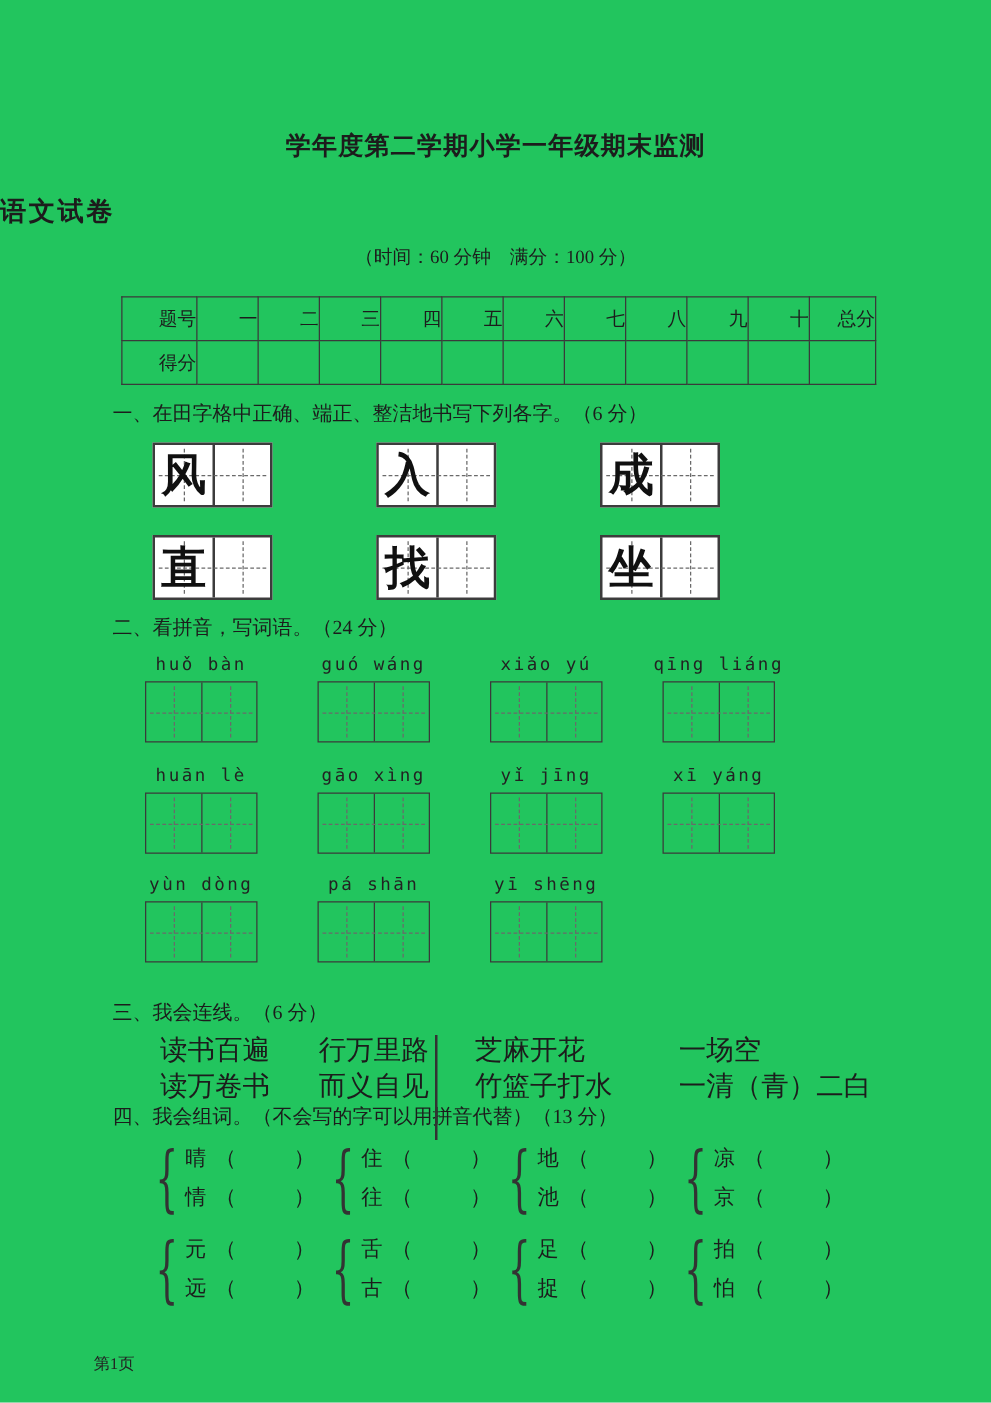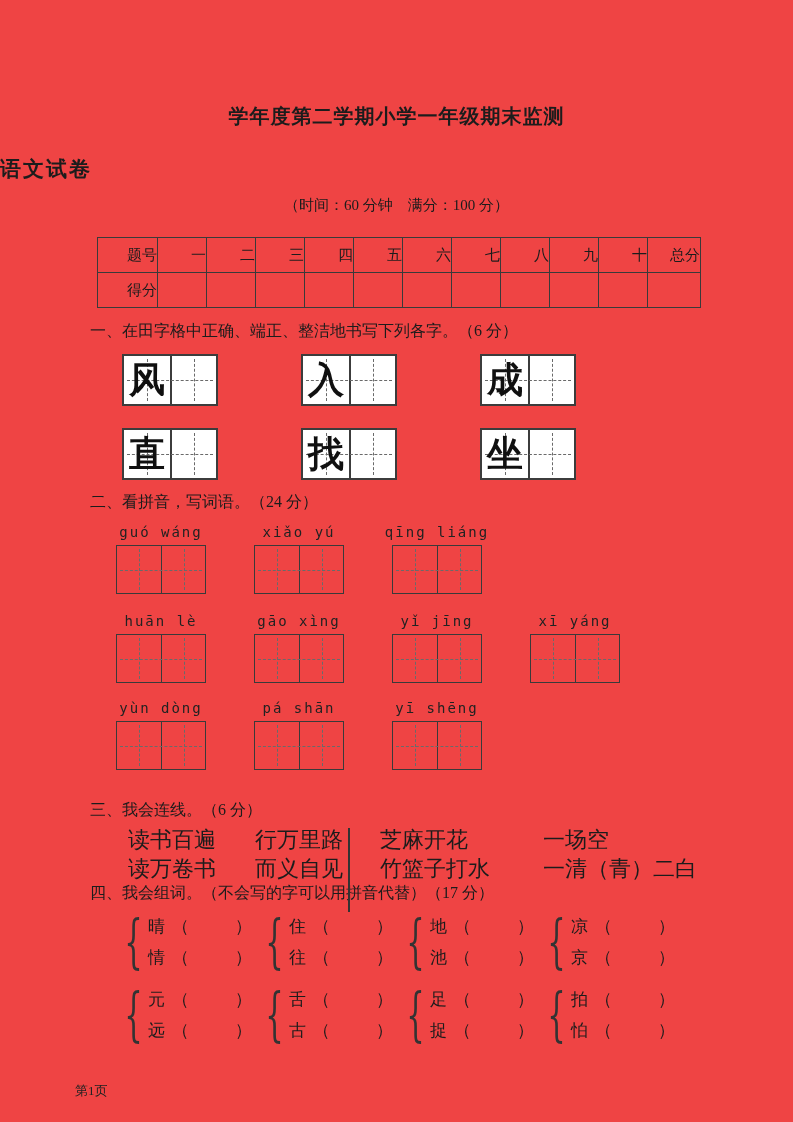--- a/index.html
+++ b/index.html
@@ -1,19 +1,19 @@
 <!DOCTYPE html>
 <html><head>
 <meta charset="utf-8">
 <style>
   * { margin:0; padding:0; box-sizing:border-box; }
   html,body { background:#e8e8e8; }
   .page {
     position:relative; width:793px; height:1122px; margin:0 auto;
-    background:#ef4444; color:#1c1c1c;
+    background:#22c55e; color:#1c1c1c;
     font-family:"Liberation Serif","DejaVu Serif",serif;
     overflow:hidden;
   }
   
   .title { margin-top:103px; text-align:center; font-size:20px; font-weight:bold; letter-spacing:1px; }
   .subtitle { margin-top:25px; text-align:left; font-size:21px; font-weight:bold; letter-spacing:2px; }
   .meta { margin-top:13px; text-align:center; font-size:15px; }
   
   .score-table { margin:22px 0 0 97px; border-collapse:collapse; table-layout:fixed; }
   .score-table td {
@@ -145,20 +145,27 @@
         <span class="hanzi">坐</span>
       </div>
       <div class="tzg-cell"></div>
     </div>
   </div>
 
   <div class="sec-heading" style="margin-top:12px;">二、看拼音，写词语。（24 分）</div>
 
   <div class="py-row" style="margin-top:11px;">
     <div class="py-block">
+      <span class="py-label">huǒ bàn</span>
+      <div class="py-grid">
+          <div class="py-cell"></div>
+          <div class="py-cell"></div>
+        </div>
+    </div>
+    <div class="py-block">
       <span class="py-label">guó wáng</span>
       <div class="py-grid">
           <div class="py-cell"></div>
           <div class="py-cell"></div>
         </div>
     </div>
     <div class="py-block">
       <span class="py-label">xiǎo yú</span>
       <div class="py-grid">
           <div class="py-cell"></div>
@@ -240,21 +247,21 @@
       <span class="s3-c3">一场空</span>
     </div>
     <div class="s3-row">
       <span class="s3-c0">读万卷书</span>
       <span class="s3-c1">而义自见</span>
       <span class="s3-c2">竹篮子打水</span>
       <span class="s3-c3">一清（青）二白</span>
     </div>
   </div>
 
-  <div class="sec-heading">四、我会组词。（不会写的字可以用拼音代替）（17 分）</div>
+  <div class="sec-heading">四、我会组词。（不会写的字可以用拼音代替）（13 分）</div>
 
   <div class="s4-row" style="margin-top:9px;">
     <div class="s4-group">
       <span class="s4-brace">{</span>
       <div class="s4-lines">
         <div class="s4-line">
             <span class="s4-char">晴</span>
             <span>（</span>
             <span class="s4-blank"></span>
             <span>）</span>

